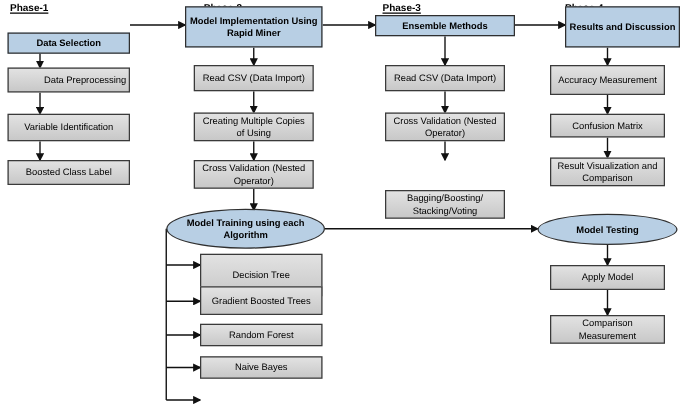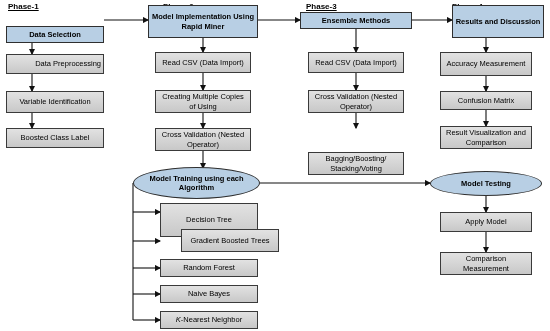--- a/index.html
+++ b/index.html
@@ -180,32 +180,29 @@
   <div class="node oval" style="left:133px; top:167px; width:127px; height:32px;align-items:center;">
     <span class="inner">Model Training using each Algorithm</span>
   </div>
   <div class="node oval" style="left:430px; top:171px; width:112px; height:25px;">
     <span class="inner">Model Testing</span>
   </div>
 
   <div class="node gray" style="left:160px; top:203px; width:98px; height:34px;">
     <span class="inner">Decision Tree</span>
   </div>
-  <div class="node gray" style="left:160px; top:229px; width:98px; height:23px;margin-left:21px;">
+  <div class="node gray" style="left:160px; top:229px; width:98px; height:23px;">
     <span class="inner">Gradient Boosted Trees</span>
   </div>
   <div class="node gray" style="left:160px; top:259px; width:98px; height:18px;">
     <span class="inner">Random Forest</span>
   </div>
   <div class="node gray" style="left:160px; top:285px; width:98px; height:18px;">
     <span class="inner">Naive Bayes</span>
   </div>
-  <div class="node gray" style="left:160px; top:311px; width:98px; height:18px;">
-    <span class="inner"><span class="ital">K</span><span>-Nearest Neighbor</span></span>
-  </div>
 
   <div class="node gray" style="left:440px; top:212px; width:92px; height:20px;">
     <span class="inner">Apply Model</span>
   </div>
   <div class="node gray" style="left:440px; top:252px; width:92px; height:23px;">
     <span class="inner">Comparison Measurement</span>
   </div>
 
 </div>
 

